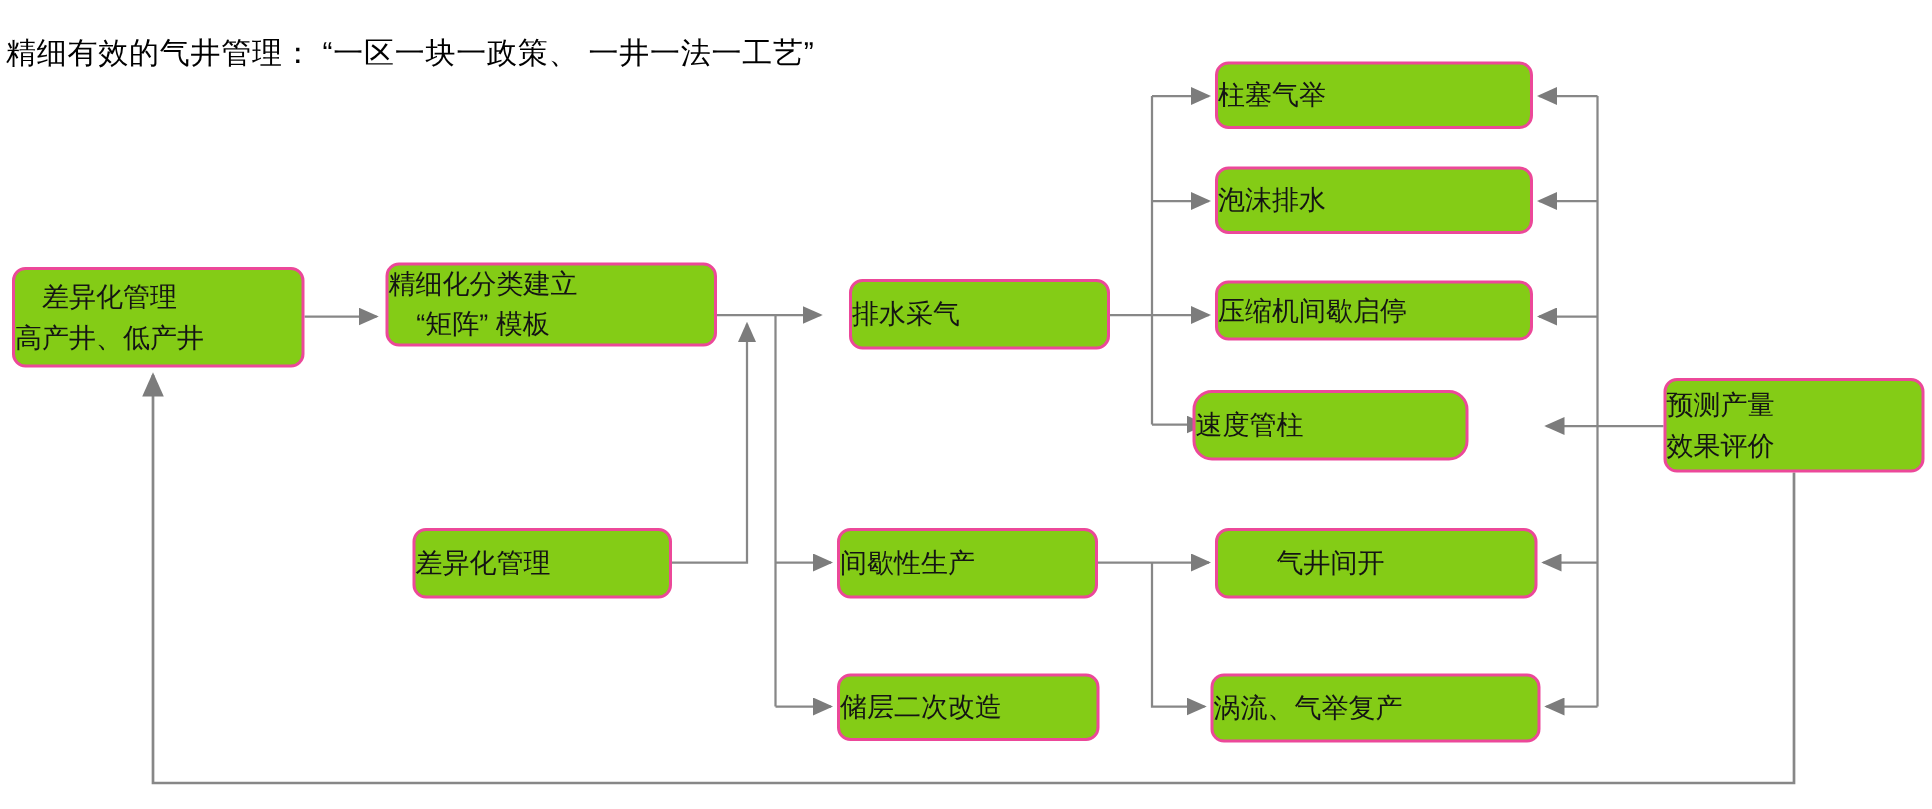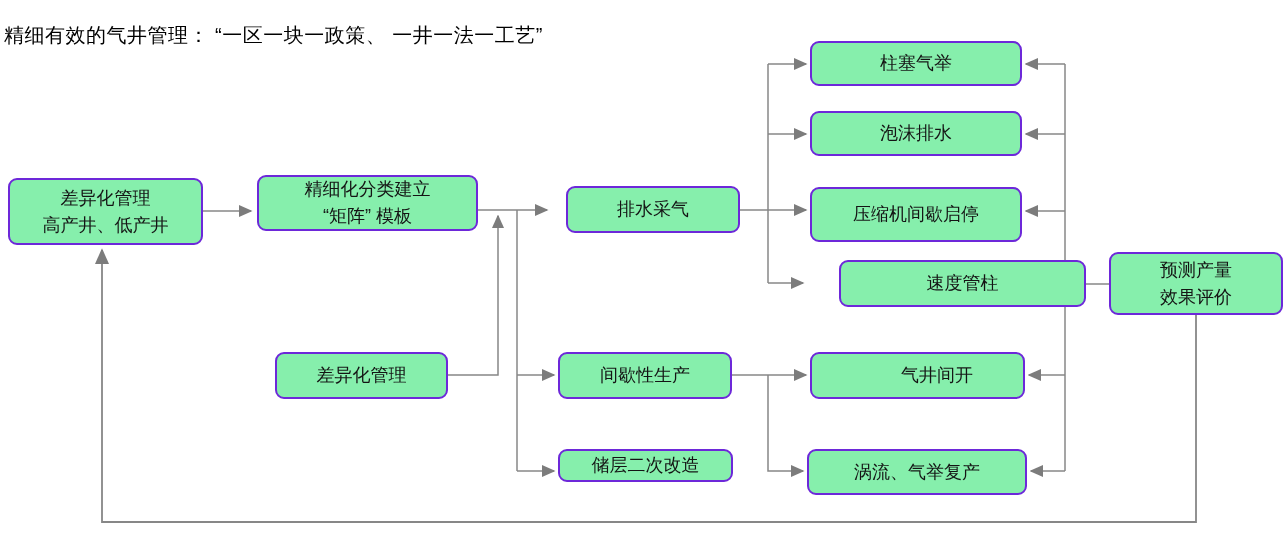--- a/index.html
+++ b/index.html
@@ -8,37 +8,37 @@
     width:1288px;height:539px;position:relative;overflow:hidden;
   }
   #canvas{position:absolute;left:0;top:0;width:1288px;height:539px;}
   .title{
     position:absolute;left:4px;top:22px;
     font-size:20px;font-weight:normal;color:#000000;
     letter-spacing:0.5px;white-space:pre;
   }
   .node{
     position:absolute;box-sizing:border-box;
-    background:#86efac;border:2px solid #6d28d9;border-radius:9px;
-    display:flex;align-items:center;justify-content:center;
+    background:#84cc16;border:2px solid #ec4899;border-radius:9px;
+    display:flex;align-items:center;
     font-size:18px;color:#141414;text-align:center;line-height:1.5;
   }
   .node .lbl{white-space:pre-line;}
   svg.wires{position:absolute;left:0;top:0;pointer-events:none;}
   
   .n-diff        {left:8px;   top:178px; width:195px; height:67px;}
   .n-matrix      {left:257px; top:175px; width:221px; height:56px;}
   .n-drainage    {left:553px; top:186px; width:174px; height:47px;margin-left:13px;}
   .n-liquid      {left:275px; top:352px; width:173px; height:47px;}
   .n-intermittent{left:558px; top:352px; width:174px; height:47px;}
-  .n-reservoir   {left:558px; top:449px; width:175px; height:33px;}
+  .n-reservoir   {left:558px; top:449px; width:175px; height:45px;}
   .n-plunger     {left:810px; top:41px;  width:212px; height:45px;}
   .n-foam        {left:810px; top:111px; width:212px; height:45px;}
-  .n-compressor  {left:810px; top:187px; width:212px; height:55px;}
-  .n-velocity    {left:839px; top:260px; width:247px; height:47px;}
+  .n-compressor  {left:810px; top:187px; width:212px; height:40px;}
+  .n-velocity    {left:795px; top:260px; width:184px; height:47px;border-radius:13px;}
   .n-wellopen    {left:810px; top:352px; width:215px; height:47px;padding-left:39px;}
   .n-vortex      {left:807px; top:449px; width:220px; height:46px;}
   .n-predict     {left:1109px;top:252px; width:174px; height:63px;}
 </style>
 </head>
 <body>
 
 <div id="canvas">
 
   <div class="title">精细有效的气井管理： “一区一块一政策、 一井一法一工艺”</div>

